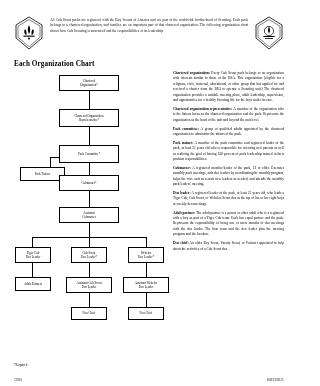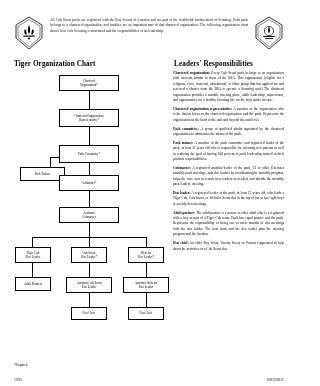--- a/index.html
+++ b/index.html
@@ -133,22 +133,21 @@
         <path d="M15 3.5 L26 10.2 L26 21.2 L15 30.8 L4 21.2 L4 10.2 Z" fill="none" stroke="#000" stroke-width="0.5"></path>
         <circle cx="15" cy="15" r="4.6" fill="none" stroke="#000" stroke-width="0.7"></circle>
         <path d="M15 10.6 C13.8 13 13.6 15.4 15 17.6 C16.4 15.4 16.2 13 15 10.6 Z" fill="#000"></path>
         <rect x="9.4" y="20" width="11.2" height="1" fill="#000"></rect>
         <rect x="11" y="22.2" width="8" height="0.8" fill="#000"></rect>
       </svg>
     </div>
   </div>
 
   <div class="titles">
-    <div class="col-title t-left">Tiger Organization Chart</div>
-    <div class="col-title t-right">Leaders' Responsibilities</div>
+    <div class="col-title t-left">Each Organization Chart</div>
   </div>
 
   <div class="body">
 
     <div class="chart-col">
 
       <div class="vline" style="left:75px;top:20px;height:18px;"></div>
       <div class="vline" style="left:75px;top:56px;height:18px;"></div>
       <div class="vline" style="left:75px;top:92px;height:12px;"></div>
 

